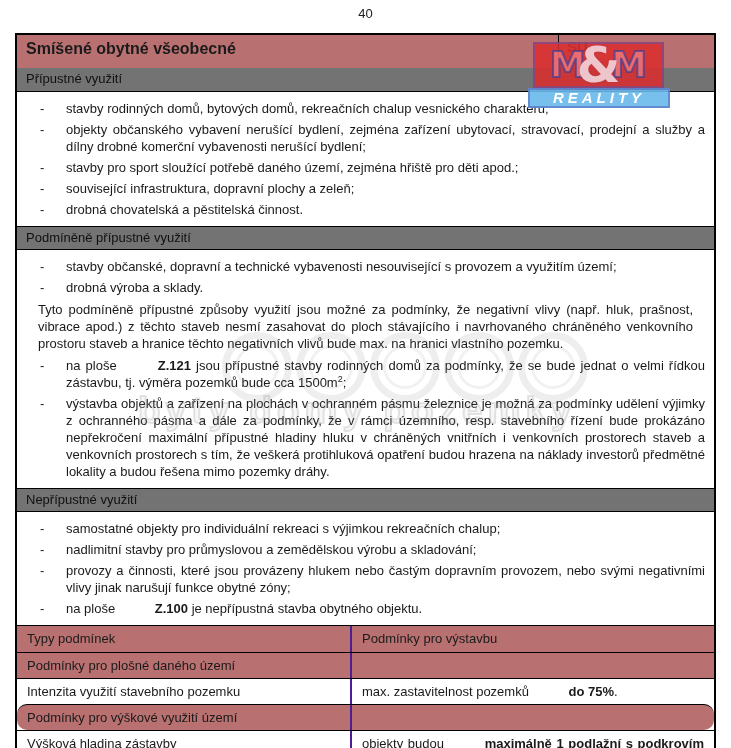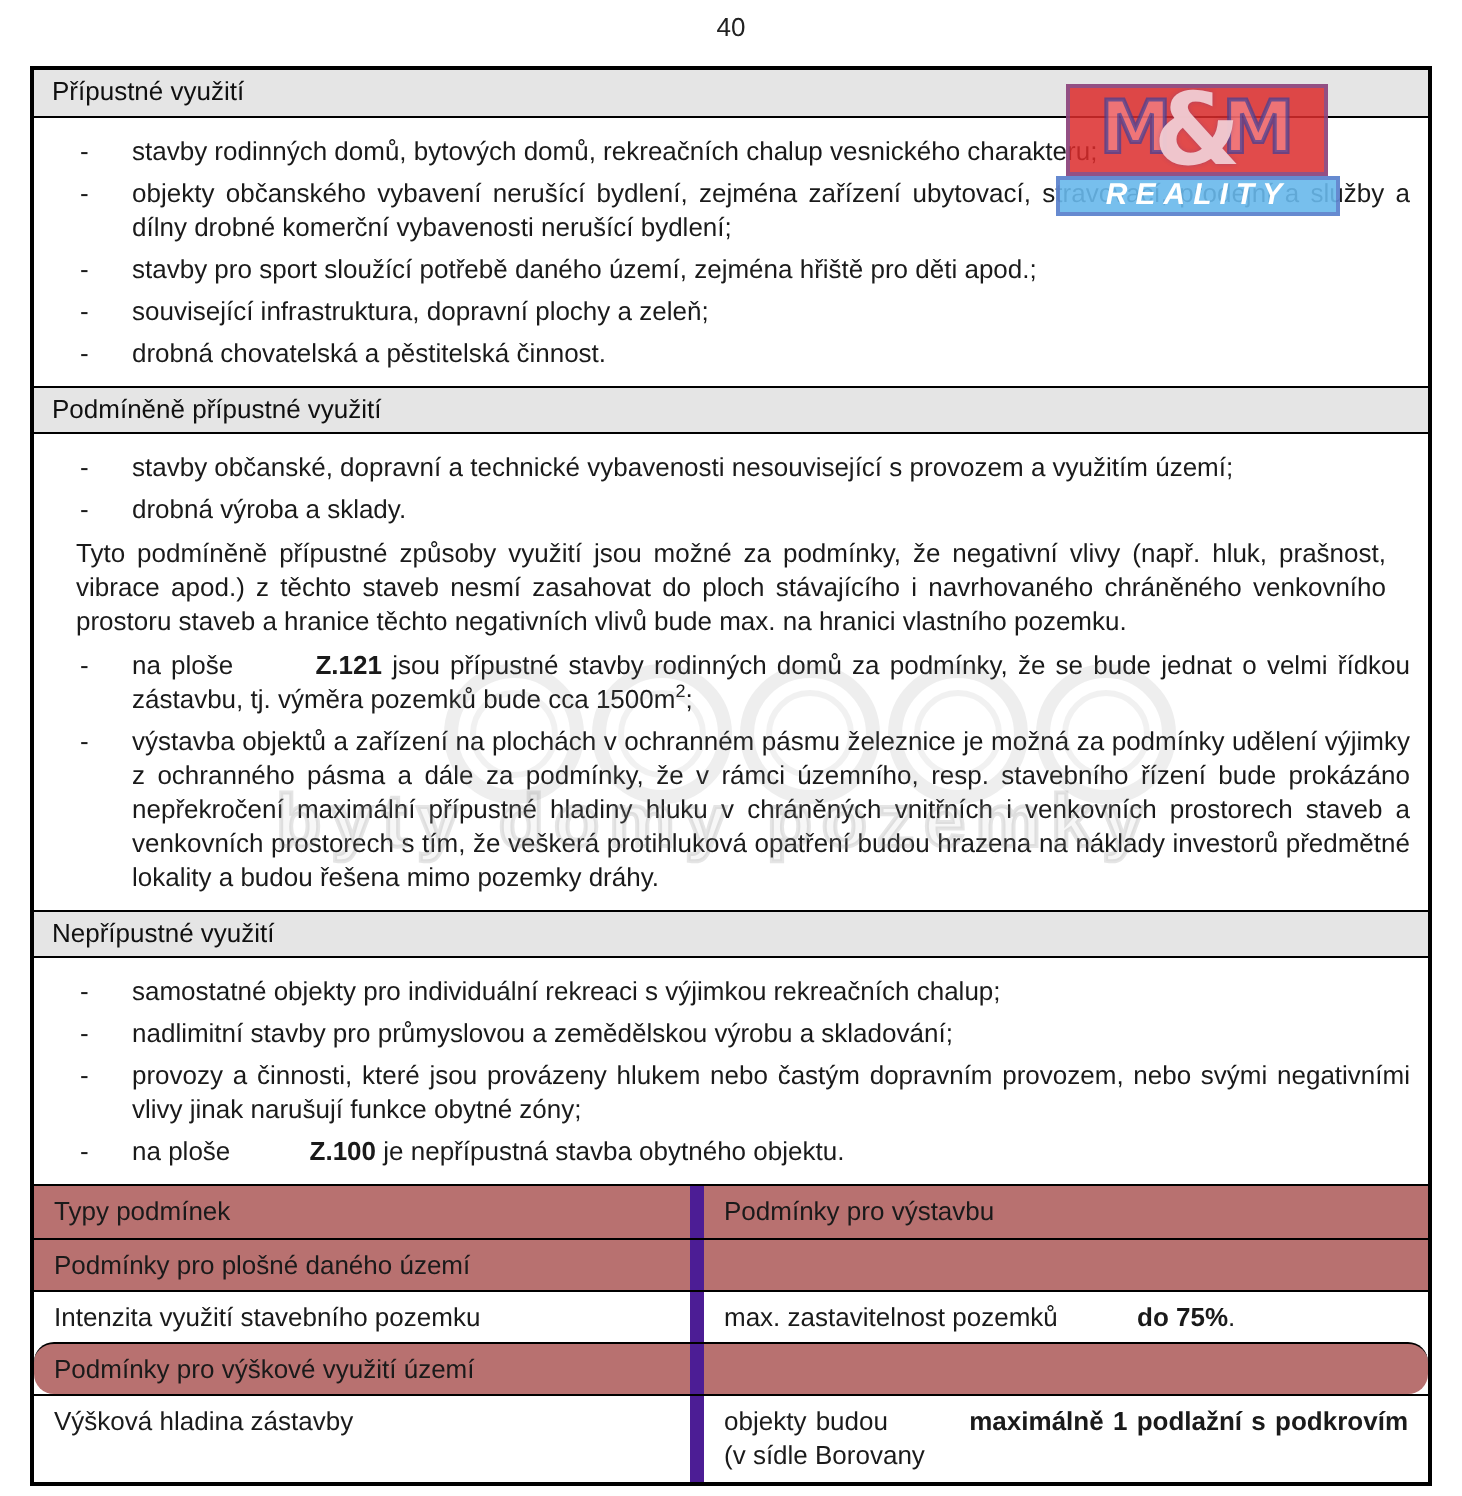--- a/index.html
+++ b/index.html
@@ -9,32 +9,32 @@
 
   .pageno { position:absolute; top:6px; left:0; right:0; text-align:center; font-size:13px; color:#222; }
 
   
   .tbl { position:absolute; left:15px; top:33px; width:701px; border:2px solid #000; background:#fff; z-index:1; }
   .row { border-top:1px solid #000; }
   .tbl > .row:first-child, #blocks > .row:first-child { border-top:none; }
   .row.header { border-top:none; display:flex; align-items:stretch; background:#b87170; min-height:33px; }
   .row.header .title { flex:1; font-size:16px; font-weight:bold; padding:5px 9px 4px 9px; }
   .row.header .code { width:156px; border-left:1px solid #000; padding:3px 8px; font-size:15px; font-weight:bold; color:#2e2e3e; }
-  .row.section { background:#e5e5e5; padding:3px 9px 4px 9px; font-size:13px; min-height:23px; color:#101010; }
+  .row.section { background:#737373; padding:3px 9px 4px 9px; font-size:13px; min-height:23px; color:#101010; }
   .row.cell { background:#fff; padding:4px 9px; font-size:13px; line-height:17px; }
   .li { position:relative; padding-left:40px; margin:4px 0; text-align:justify; }
   .li .dash { position:absolute; left:14px; }
   .para { margin:5px 12px; text-align:justify; }
   .b { font-weight:bold;margin-left:36px; }
   sup { font-size:9px; line-height:0; vertical-align:super; }
 
   
   .crow { display:flex; border-top:1px solid #000; font-size:13px; line-height:17px; }
   .crow.head { background:#b87170; }
-  .crow .cl { width:335px; flex:none; border-right:7px solid #4c1d95; padding:4px 10px; }
+  .crow .cl { width:335px; flex:none; border-right:2px solid #4c1d95; padding:4px 10px; }
   .crow .cr { flex:1; padding:4px 10px; text-align:justify; }
   #cond-rows .crow:nth-child(1){ min-height:27px; }
   #cond-rows .crow:nth-child(2){ min-height:21px; }
   #cond-rows .crow:nth-child(3){ min-height:25px; }
   #cond-rows .crow:nth-child(4){ min-height:24px;border-radius:10px; }
   #cond-rows .crow:nth-child(5){ min-height:44px; }
 
   
   .wm-circles { position:absolute; top:332px; left:222px; display:flex; z-index:3; pointer-events:none; }
   .wm-circle { width:70px; height:70px; border-radius:50%; border:7px solid rgba(125,125,125,0.13); margin-right:4px;
@@ -60,20 +60,24 @@
                text-align:center; line-height:16px; }
 </style>
 </head>
 <body>
 
 <div class="page">
 
   <div class="pageno">40</div>
 
   <div class="tbl">
+    <div class="row header">
+      <div class="title">Smíšené obytné všeobecné</div>
+      <div class="code">SU</div>
+    </div>
     <div id="blocks">
         <div class="row section">Přípustné využití</div>
         <div class="row cell">
           <div class="li">
             <span class="dash">-</span>
             <div><span>stavby rodinných domů, bytových domů, rekreačních chalup vesnického charakteru;</span></div>
           </div>
           <div class="li">
             <span class="dash">-</span>
             <div><span>objekty občanského vybavení nerušící bydlení, zejména zařízení ubytovací, stravovací, prodejní a služby a dílny drobné komerční vybavenosti nerušící bydlení;</span></div>

